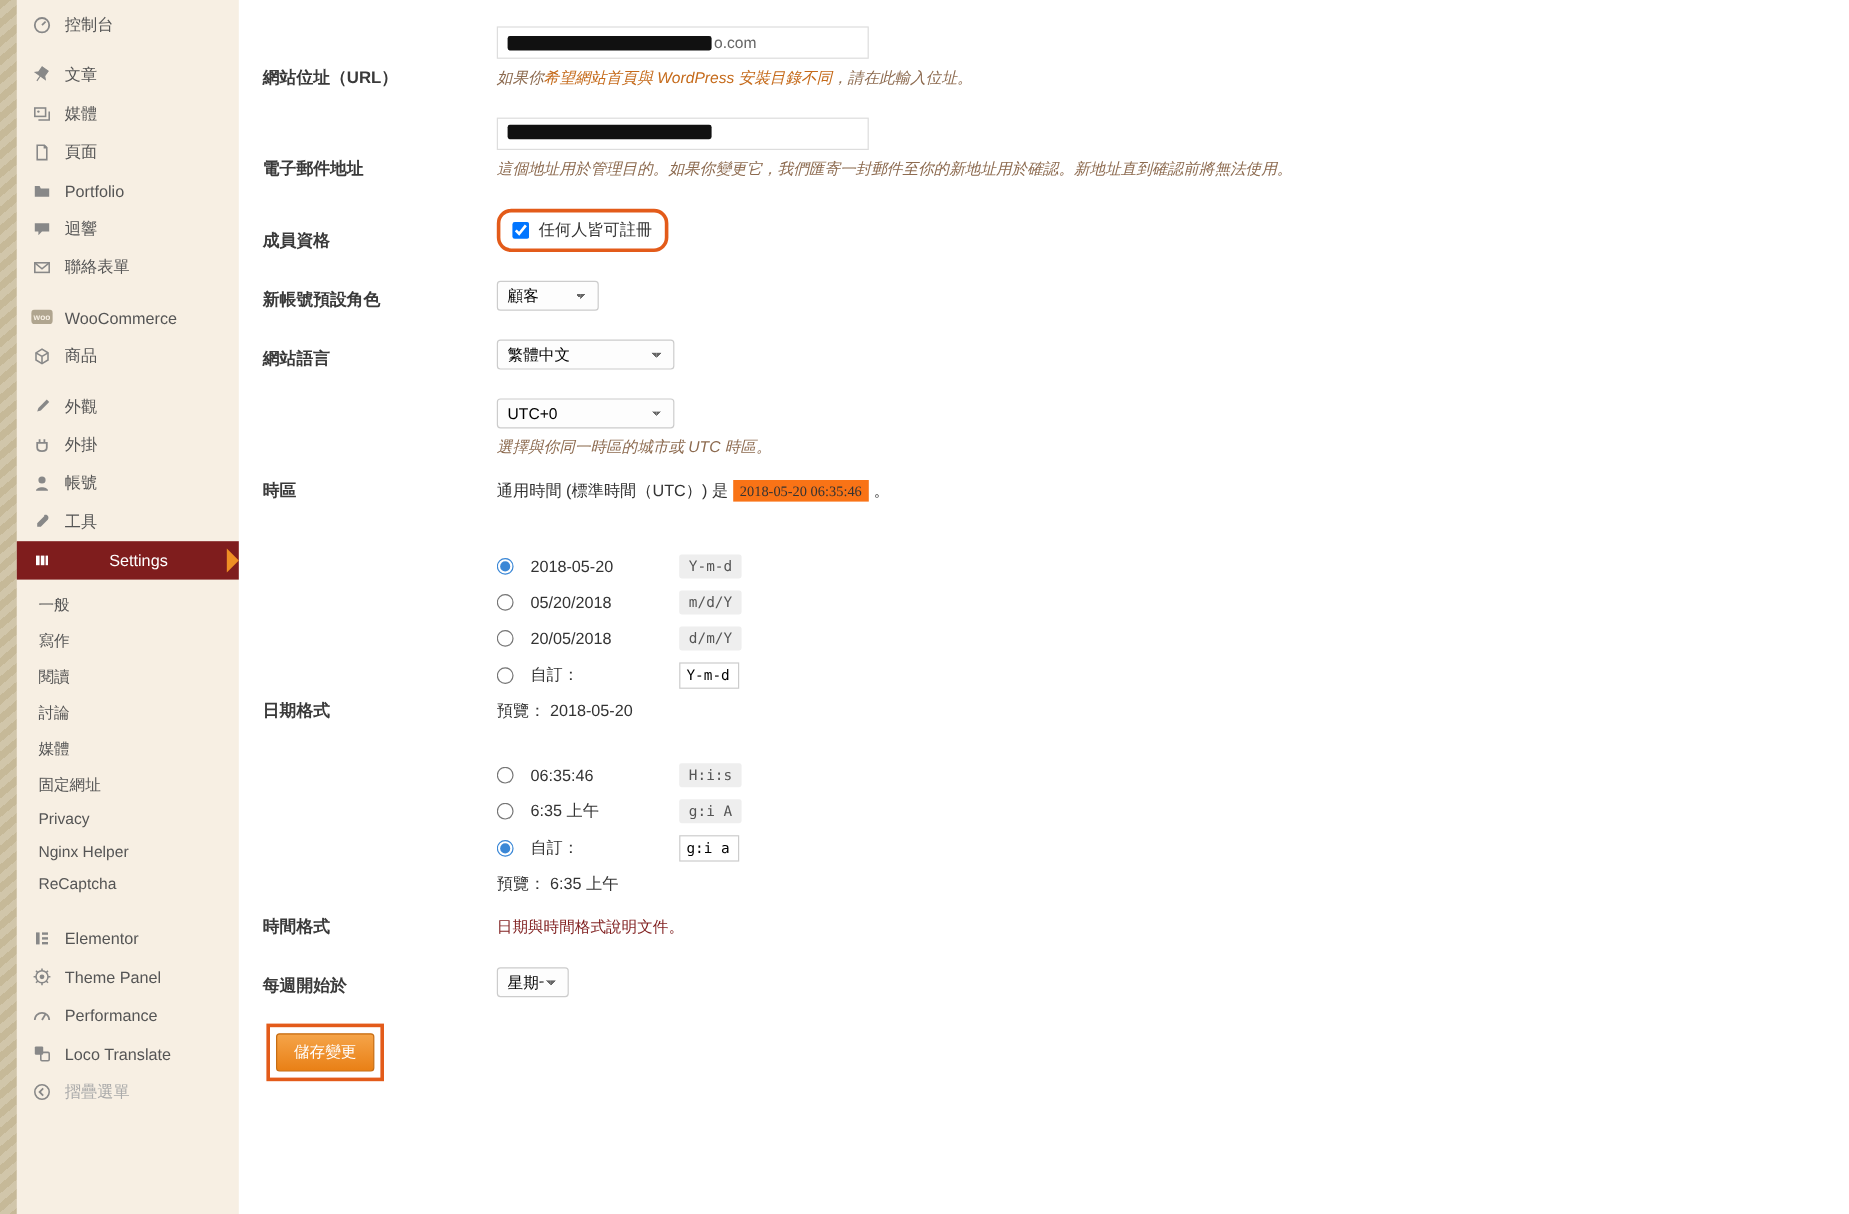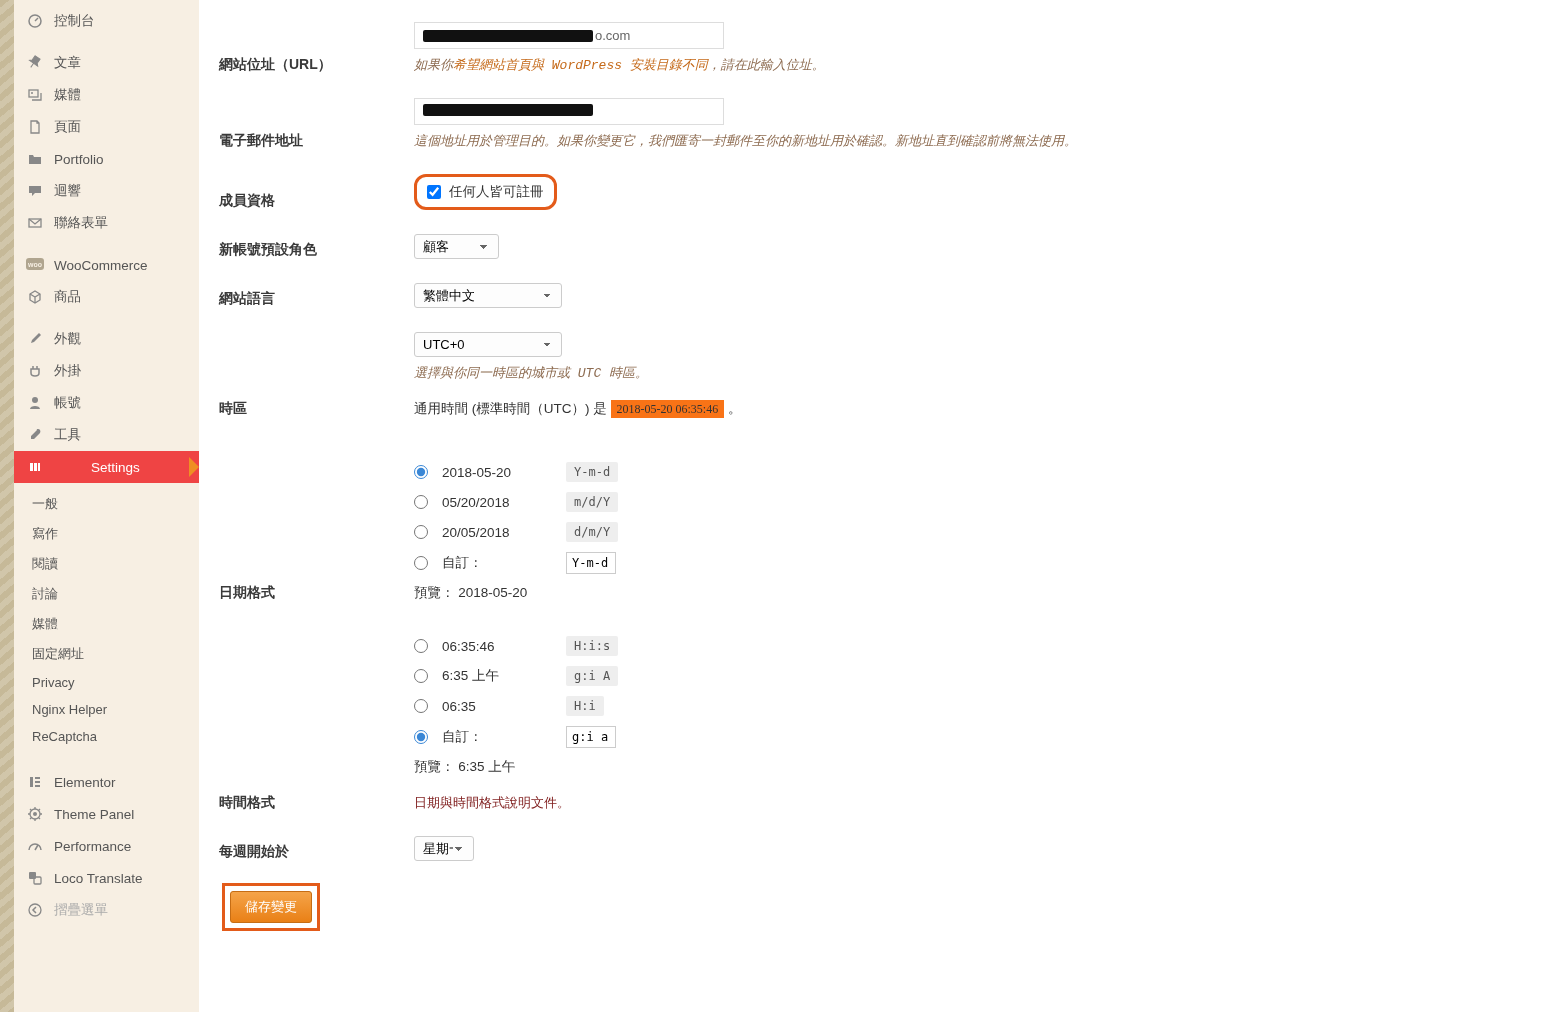--- a/index.html
+++ b/index.html
@@ -2,32 +2,32 @@
 <html><head>
 <meta charset="utf-8">
 <style>
 * { box-sizing: border-box; margin: 0; padding: 0; }
 body { font-family: -apple-system, BlinkMacSystemFont, "Segoe UI", sans-serif; font-size: 13px; color: #444; background: #f7efe3; }
 .app { display: flex; min-height: 100vh; }
 .leftbar { width: 14px; background: #cbbfaa; background-image: repeating-linear-gradient(140deg,#c6b998,#c6b998 6px,#d1c6aa 6px,#d1c6aa 12px);}
 .sidebar { width: 185px; background: #f7efe3; padding-top: 5px; }
 .menu-item { display: flex; align-items: center; gap: 10px; padding: 7px 10px 7px 12px; color: #555; cursor: pointer; font-size: 13.5px; position: relative; }
 .menu-item .icon { width: 18px; height: 18px; display: inline-flex; align-items:center; justify-content:center; color:#888;}
-.menu-item.active { background: #ef4444; color: #fff; gap: 47px; }
+.menu-item.active { background: #7f1d1d; color: #fff; gap: 47px; }
 .menu-item.active .icon { color:#fff; }
 .menu-item.active::after { content:""; position:absolute; right:-10px; top:50%; transform:translateY(-50%); border:10px solid transparent; border-left-color:#ef8f24;}
 .menu-sep { height: 10px; }
 .submenu { padding: 6px 0 6px 0; }
 .submenu-item { padding: 6px 10px 6px 18px; color:#555; cursor:pointer; font-size:13px; }
 .content { flex:1; background:#fff; padding: 10px 20px 30px 20px; }
 .form-row { display:flex; align-items:flex-end; padding: 12px 0; }
 .form-label { width: 195px; padding-top:4px; font-weight:600; color:#3a3a3a; font-size:14px; }
 .form-field { flex:1; }
 .text-input { width: 310px; padding: 5px 8px; border:1px solid #ddd; border-radius:0; font-size:13px; background:#fff; color:#222; }
-.desc { color:#8d6b50; font-size:13px; margin-top:7px; font-style: italic; font-family: Liberation Mono, monospace; }
+.desc { color:#8d6b50; font-size:13px; margin-top:7px; font-style: italic; }
 .desc a { color:#c56a1a; text-decoration:none; }
 .select { border:1px solid #ccc; border-radius:3px; padding:4px 20px 4px 8px; background:#fdfdfd; font-size:13px; appearance:none; position:relative; background-image: linear-gradient(45deg, transparent 50%, #666 50%), linear-gradient(135deg, #666 50%, transparent 50%); background-position: calc(100% - 14px) 10px, calc(100% - 10px) 10px; background-size: 4px 4px, 4px 4px; background-repeat:no-repeat;}
 .select.sm { width:85px; }
 .select.md { width:148px; }
 .select.smm { width:60px;}
 .highlight-box { display:inline-block; border:3px solid #e35b1a; padding:6px 10px; border-radius:12px; }
 .checkbox-label { display:flex; align-items:center; gap:8px; font-size:13.5px; color:#333; }
 .checkbox-label input { width:14px; height:14px; }
 .radio-row { display:flex; align-items:center; gap:14px; margin-bottom:10px; }
 .radio-row input[type=radio]{ accent-color:#3a87d6; width:14px;height:14px;}
@@ -321,25 +321,20 @@
             <input type="radio" name="tf" style="">
             <span class="radio-label">06:35:46</span>
             <span class="code-badge">H:i:s</span>
           </div>
         <div class="radio-row">
             <input type="radio" name="tf" style="">
             <span class="radio-label">6:35 上午</span>
             <span class="code-badge">g:i A</span>
           </div>
         <div class="radio-row">
-            <input type="radio" name="tf" style="">
-            <span class="radio-label">06:35</span>
-            <span class="code-badge">H:i</span>
-          </div>
-        <div class="radio-row">
             <input type="radio" name="tf" checked="" style="">
             <span class="radio-label">自訂：</span>
             <input class="code-input" value="g:i a" style="">
           </div>
         <div class="preview"><span>預覽：</span> <span>6:35 上午</span></div>
         <div style="margin-top:18px;"><a href="#" class="link">日期與時間格式說明文件。</a></div>
       </div>
     </div>
 
     <div class="form-row">

